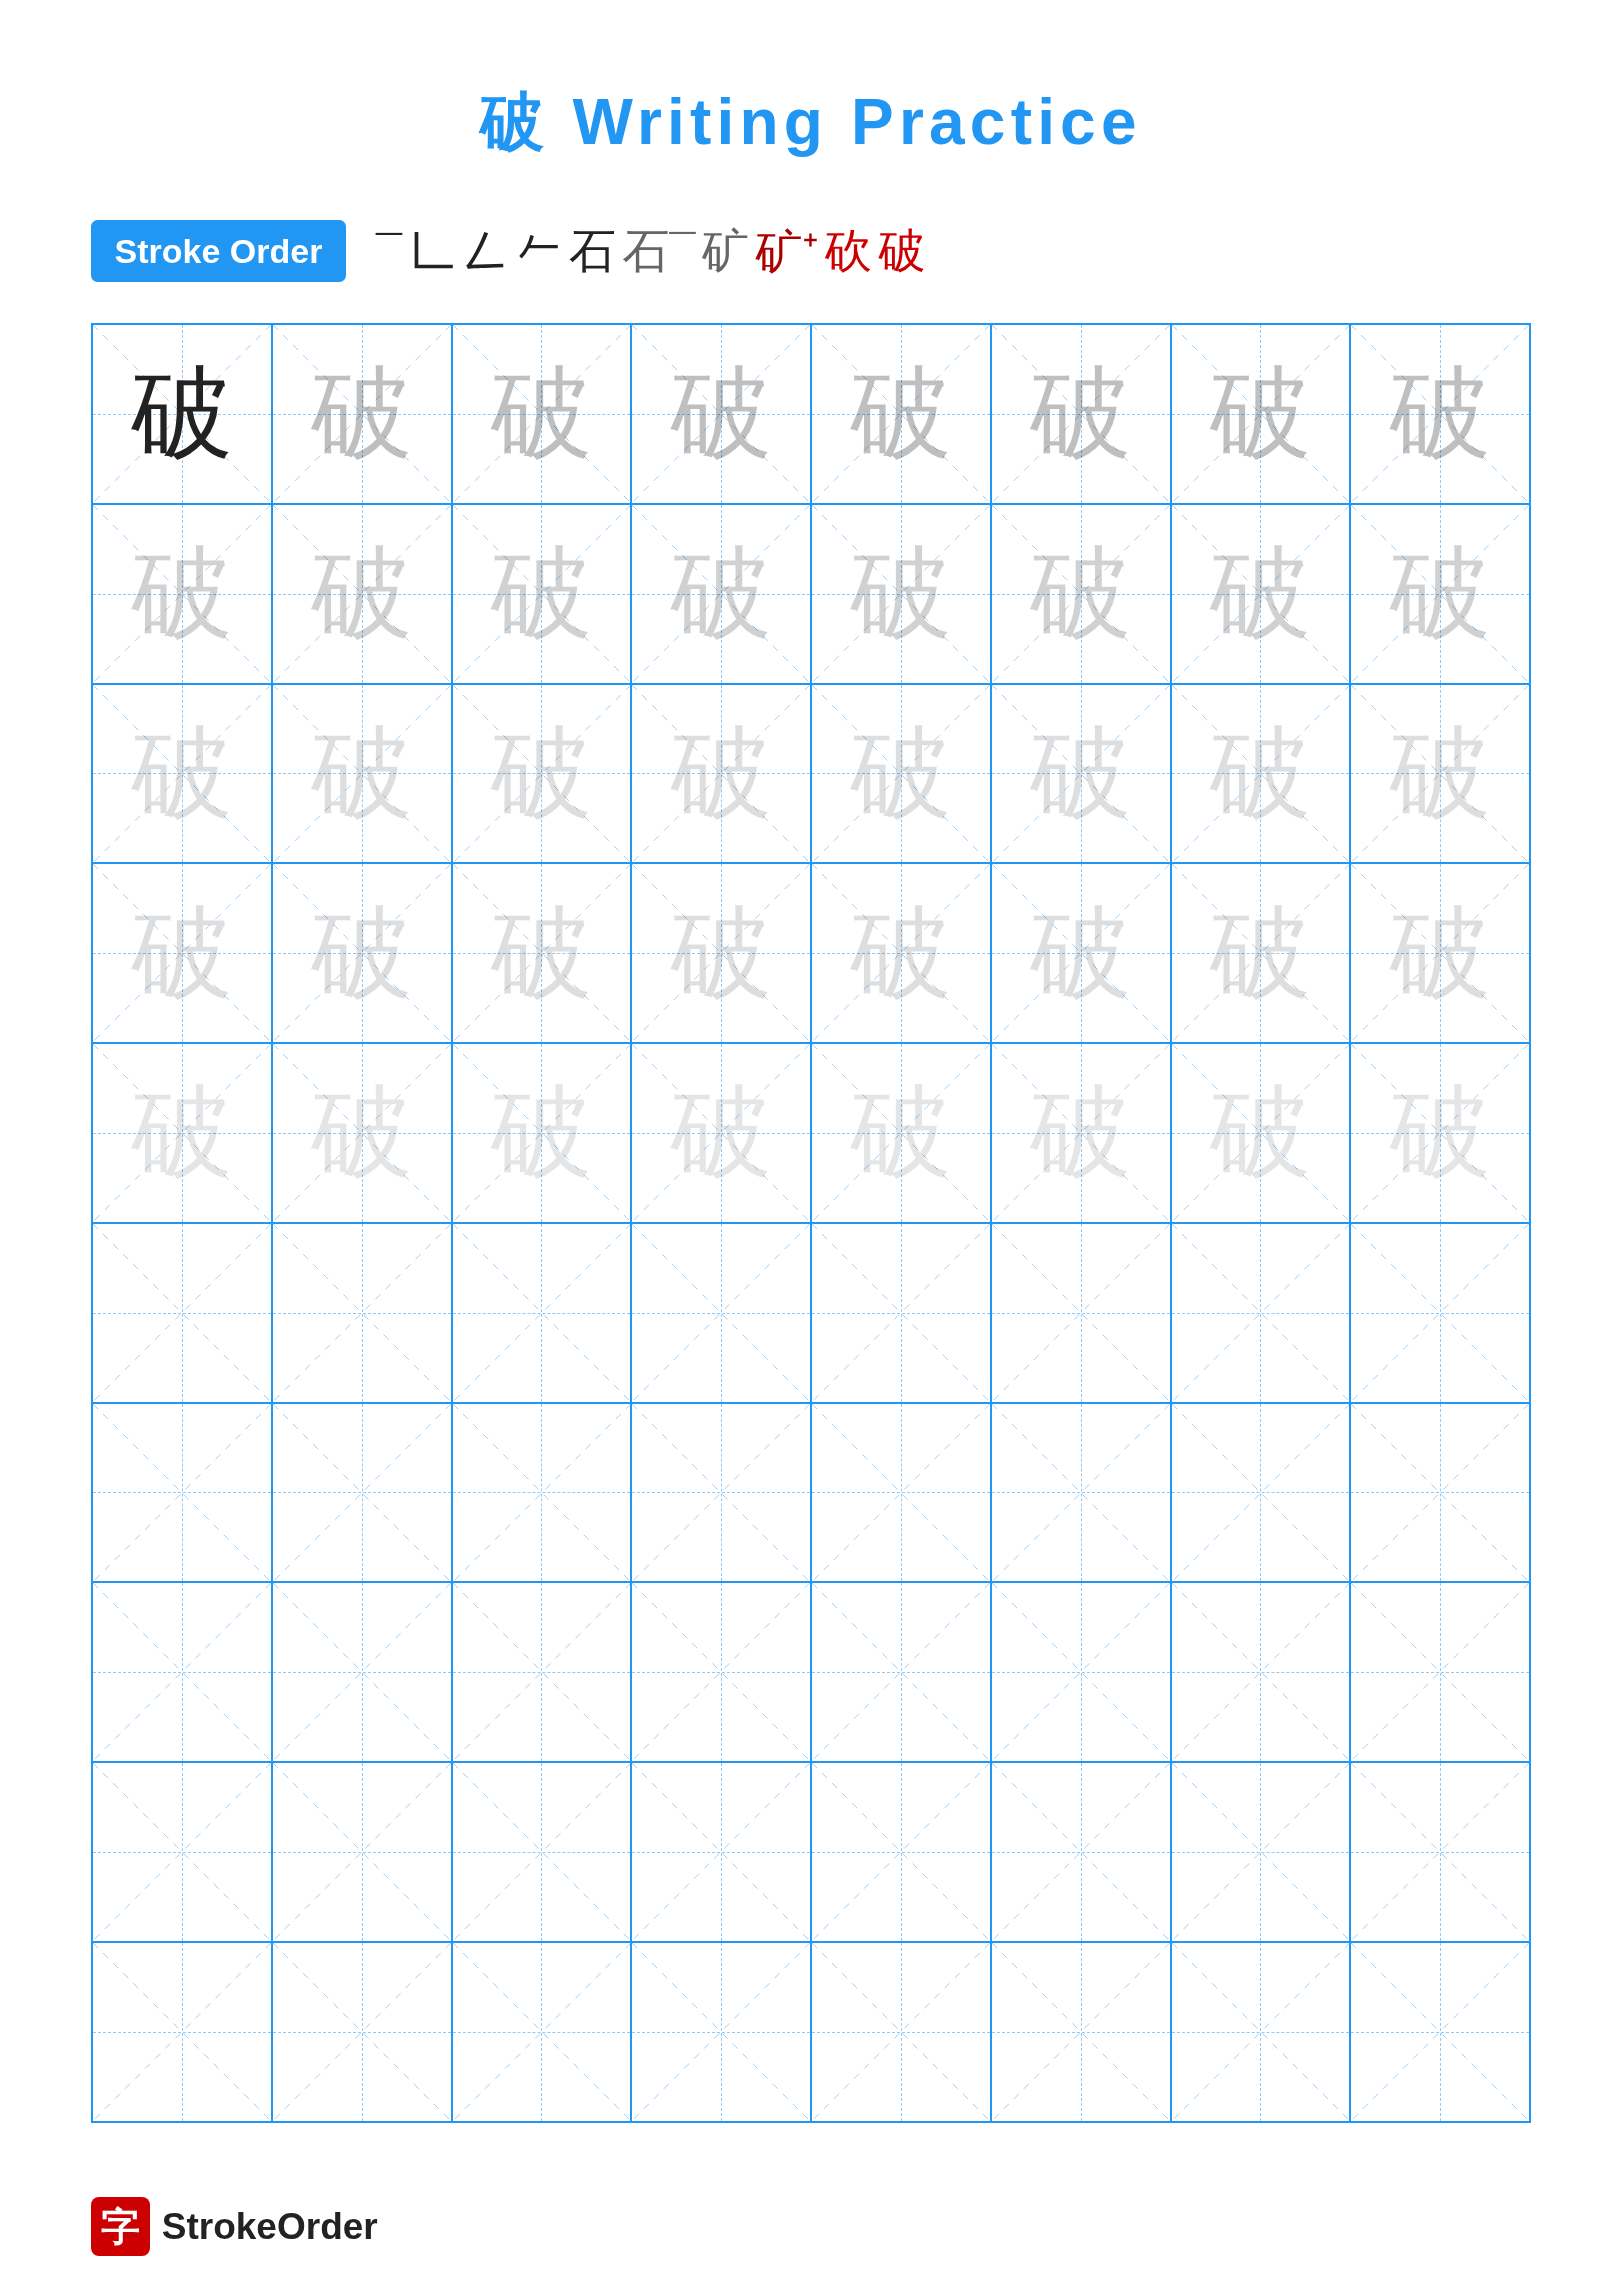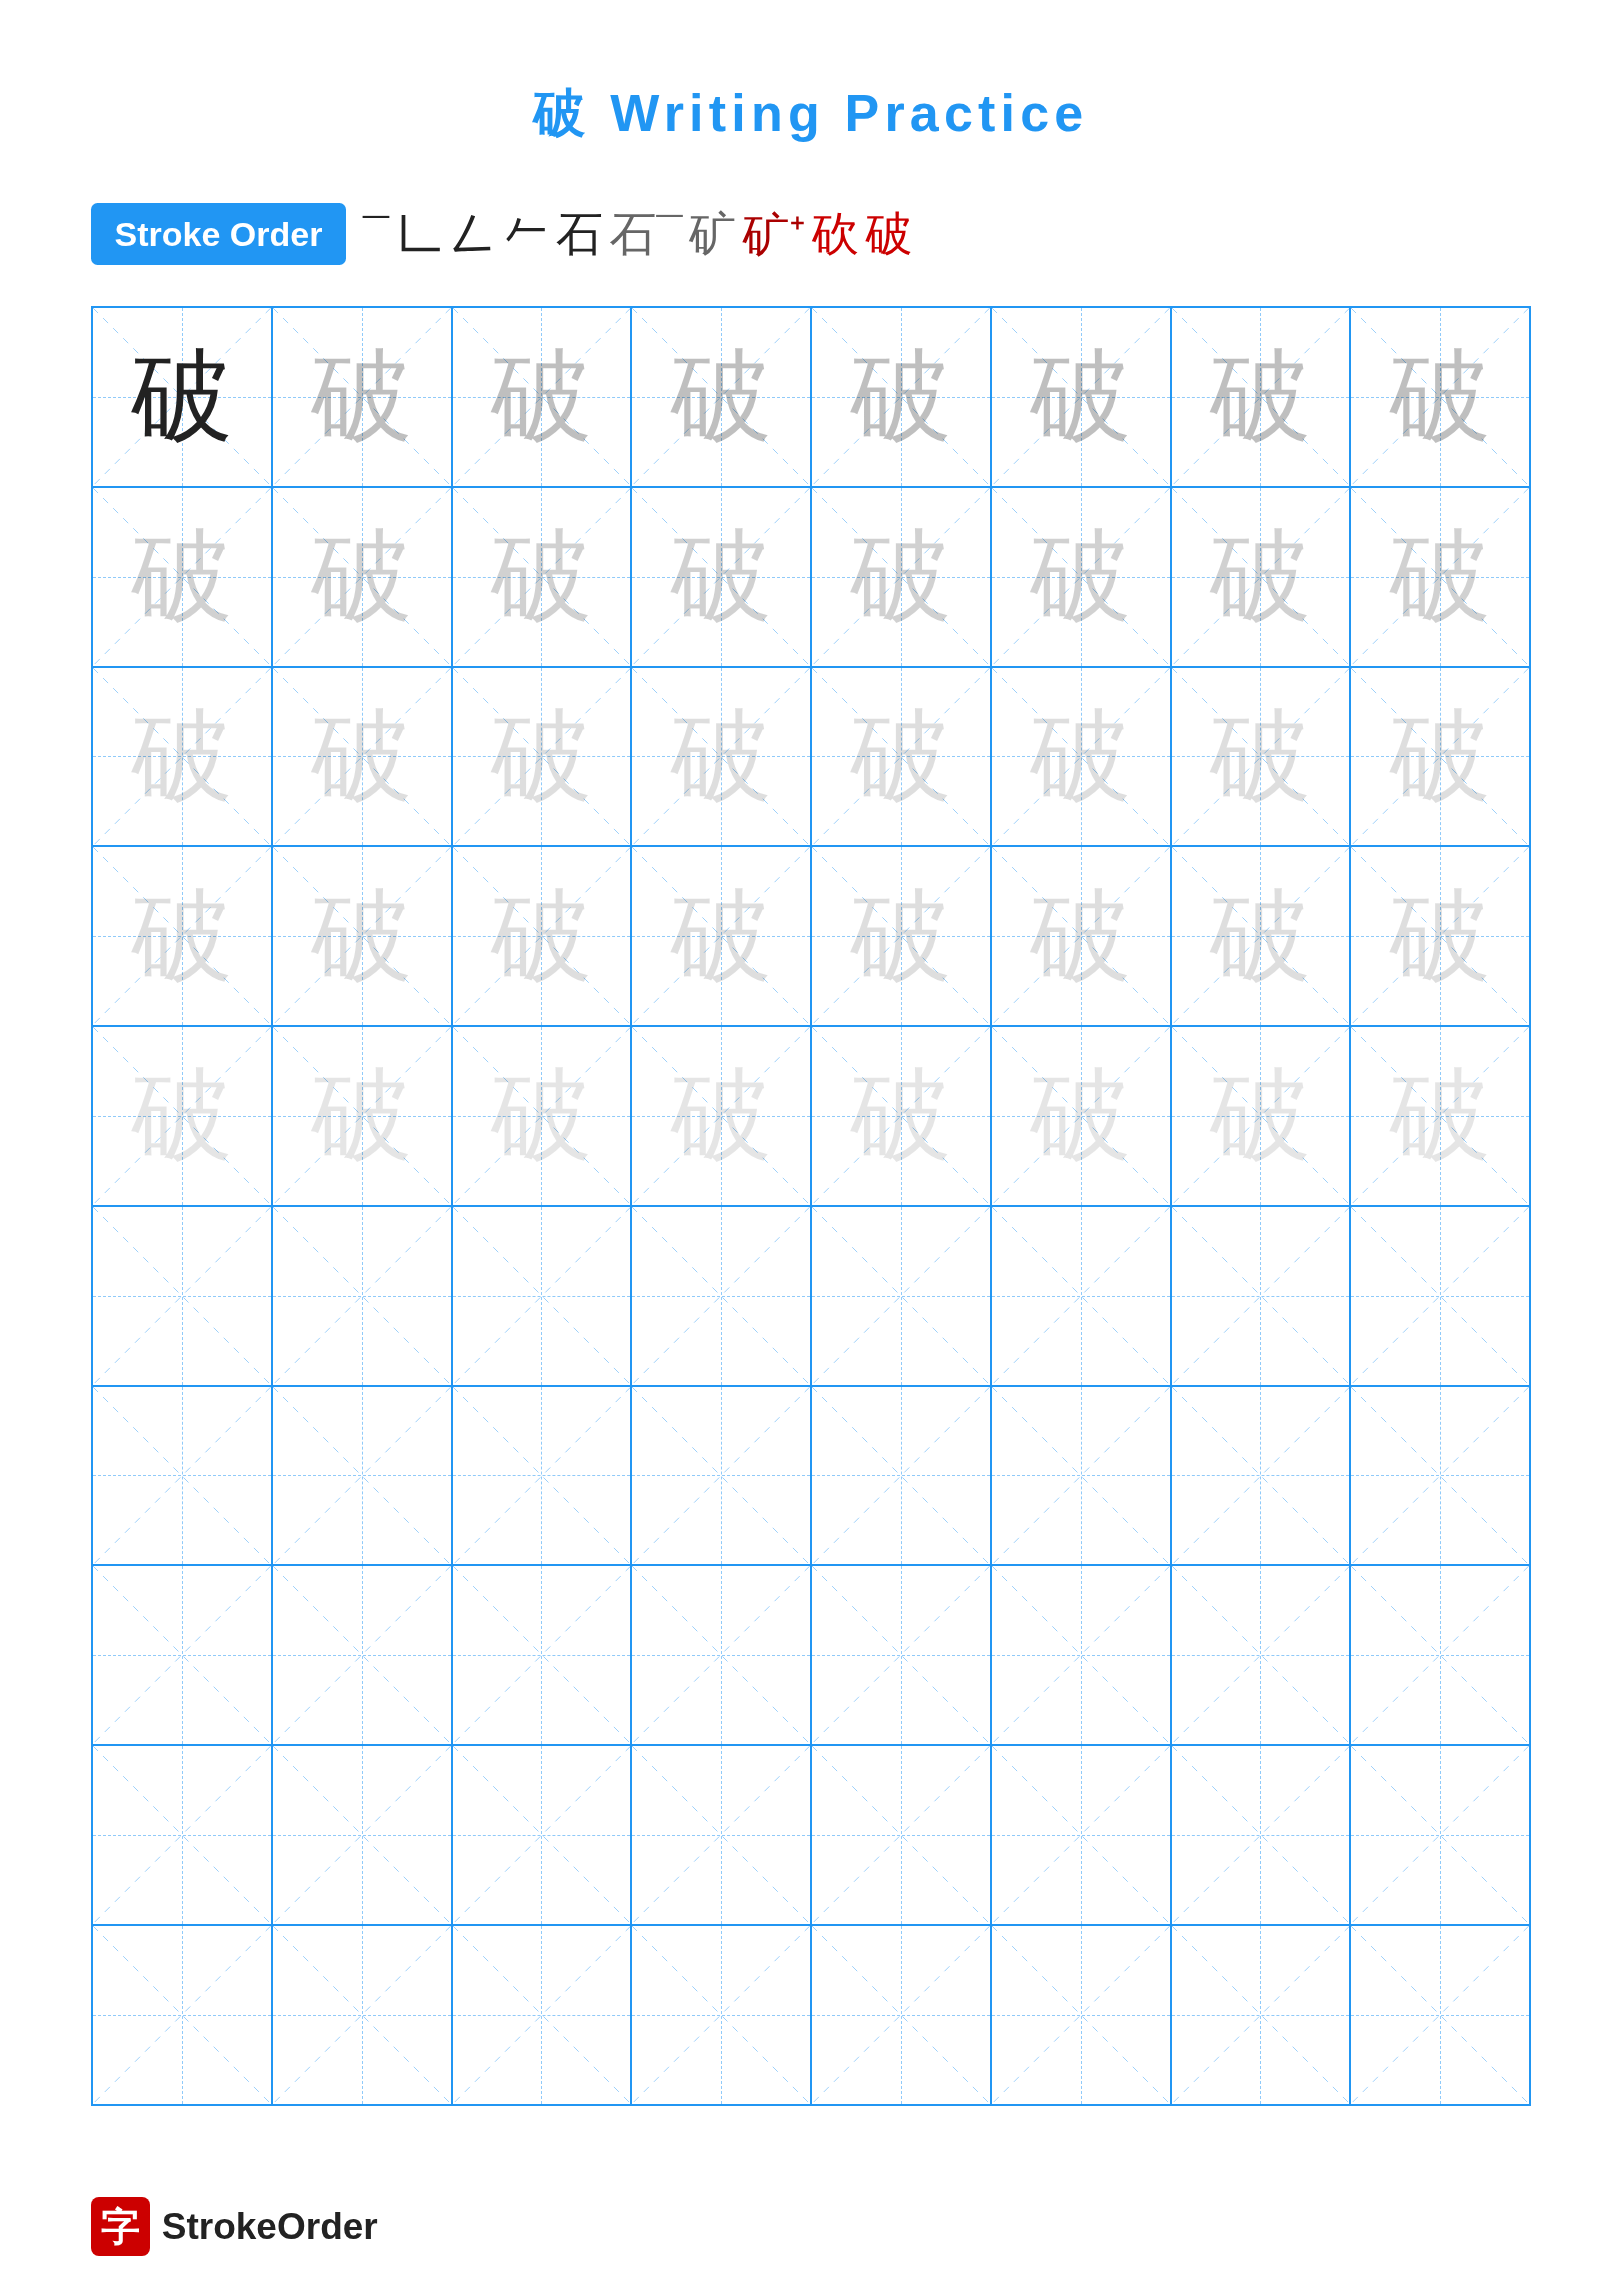--- a/index.html
+++ b/index.html
@@ -9,33 +9,33 @@
       min-height: 2295px;
       background: #ffffff;
       font-family: Arial, sans-serif;
       display: flex;
       flex-direction: column;
       align-items: center;
     }
 
     .page-title {
       margin-top: 79px;
-      font-size: 52px;
+      font-size: 64px;
       font-weight: bold;
       color: #2196F3;
       letter-spacing: 5.2px;
       text-align: left;
     }
 
     .stroke-order-section {
       margin-top: 52px;
       width: 1440px;
       display: flex;
       align-items: center;
-      gap: 17px;
+      gap: 30px;
     }
 
     .stroke-order-badge {
       background: #2196F3;
       color: white;
       font-size: 34px;
       font-weight: bold;
       padding: 11.8px 23.6px;
       border-radius: 6.5px;
       white-space: nowrap;

